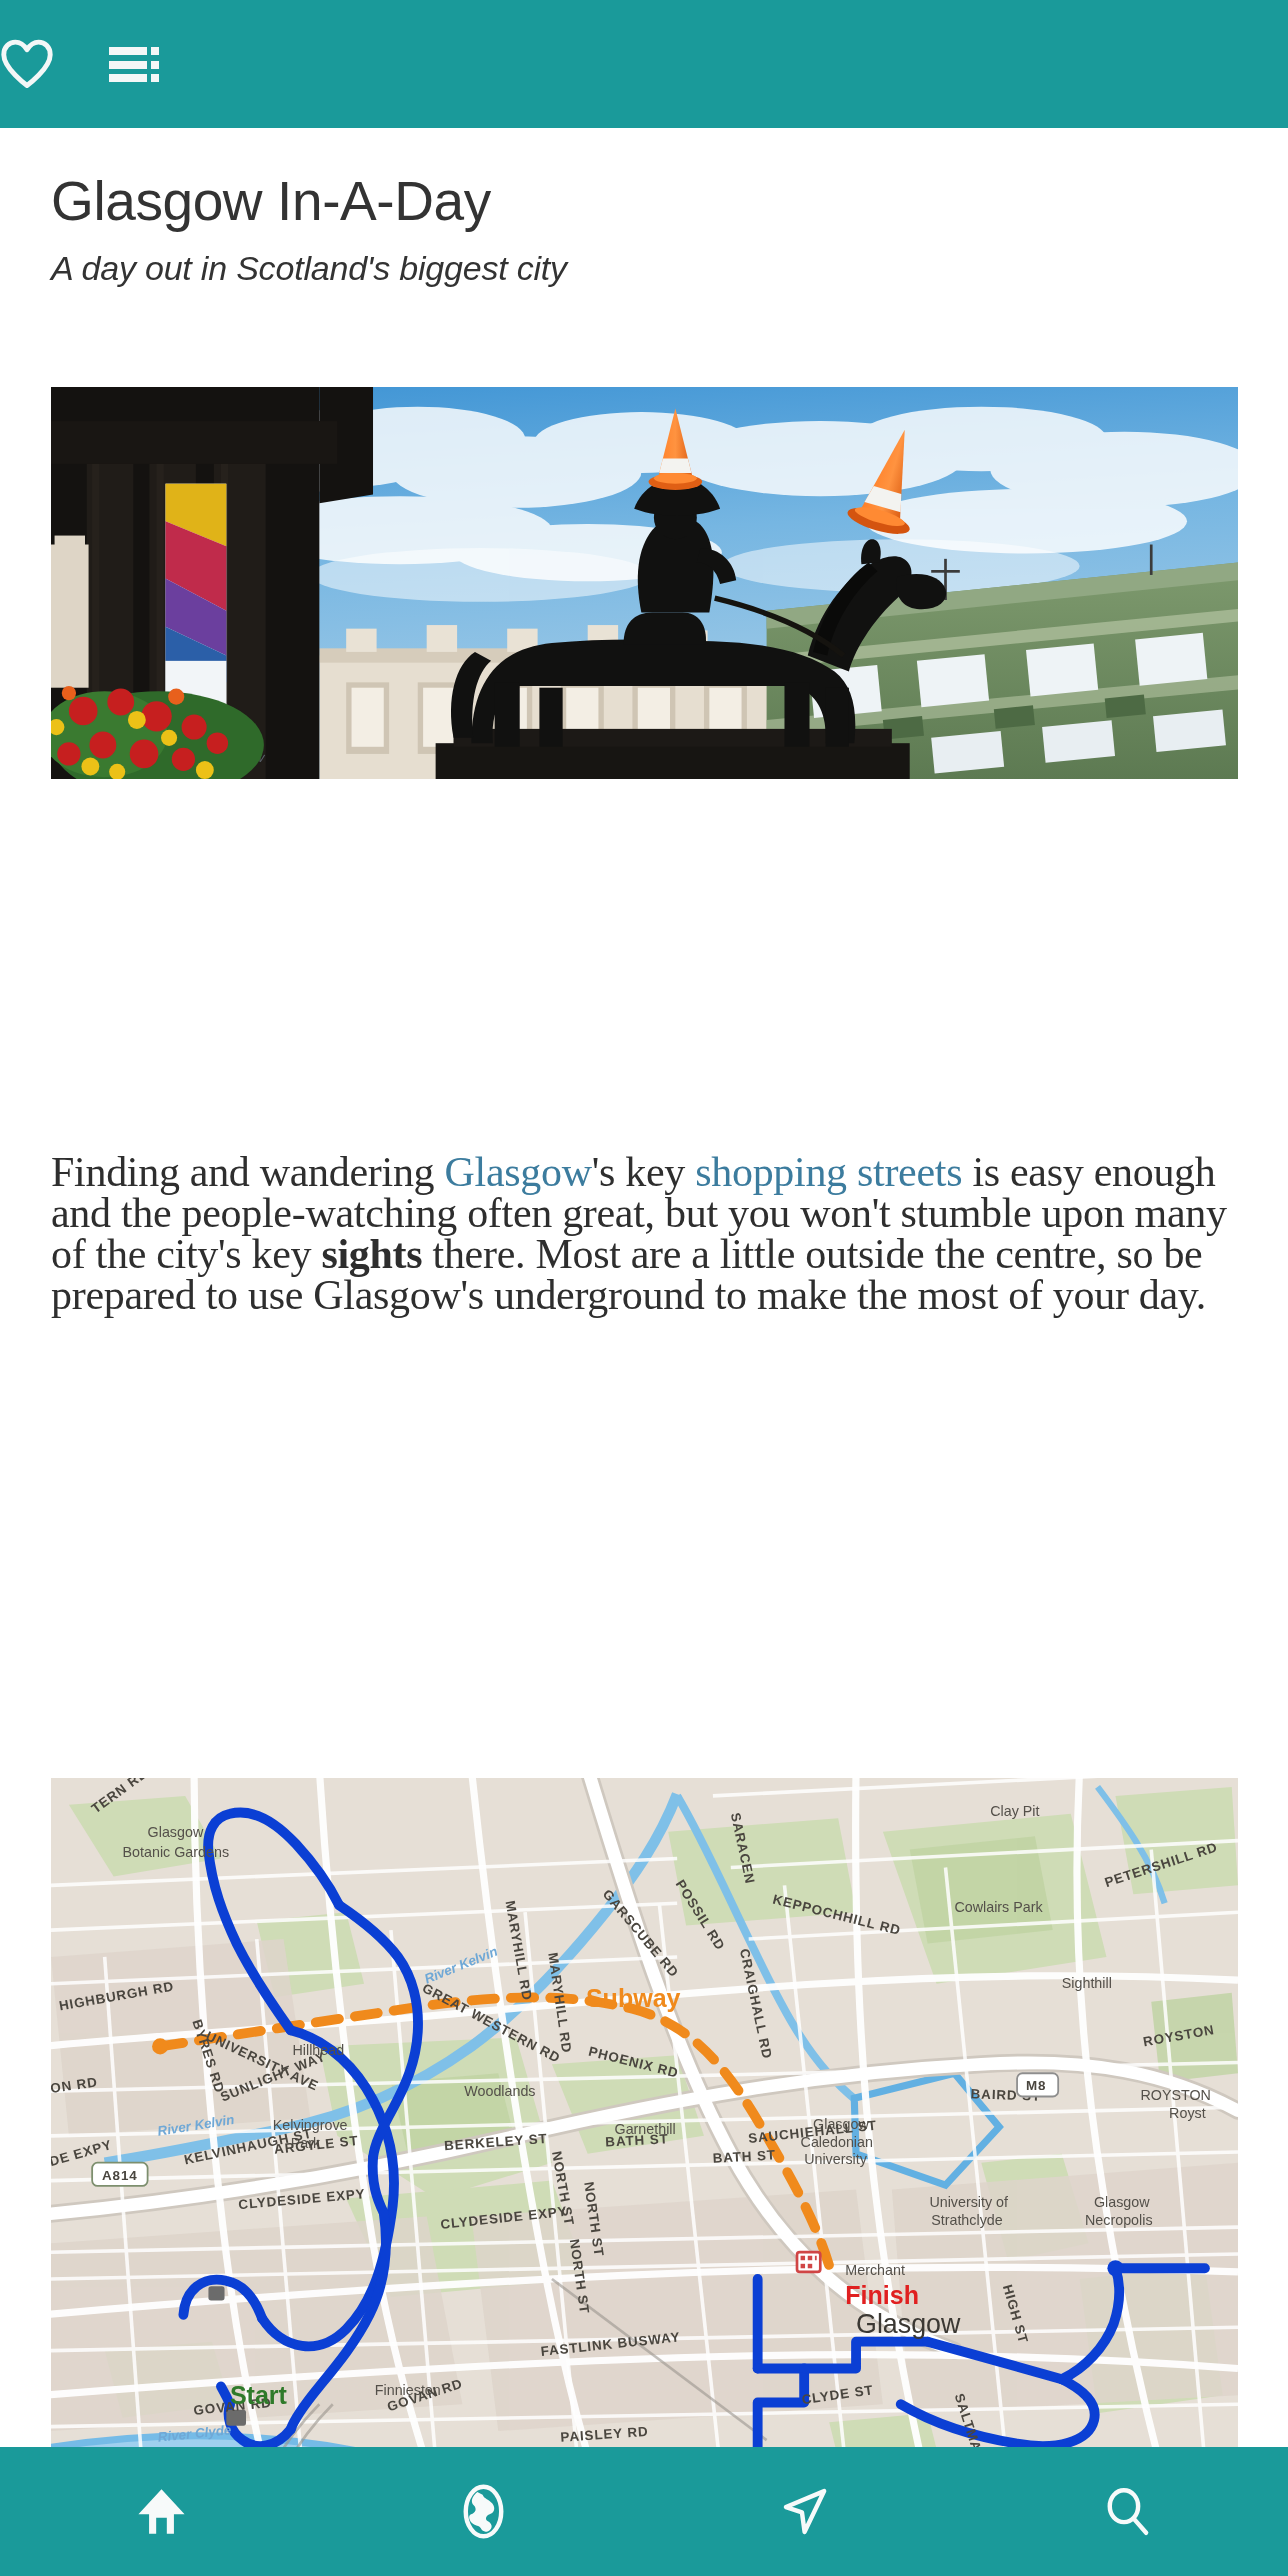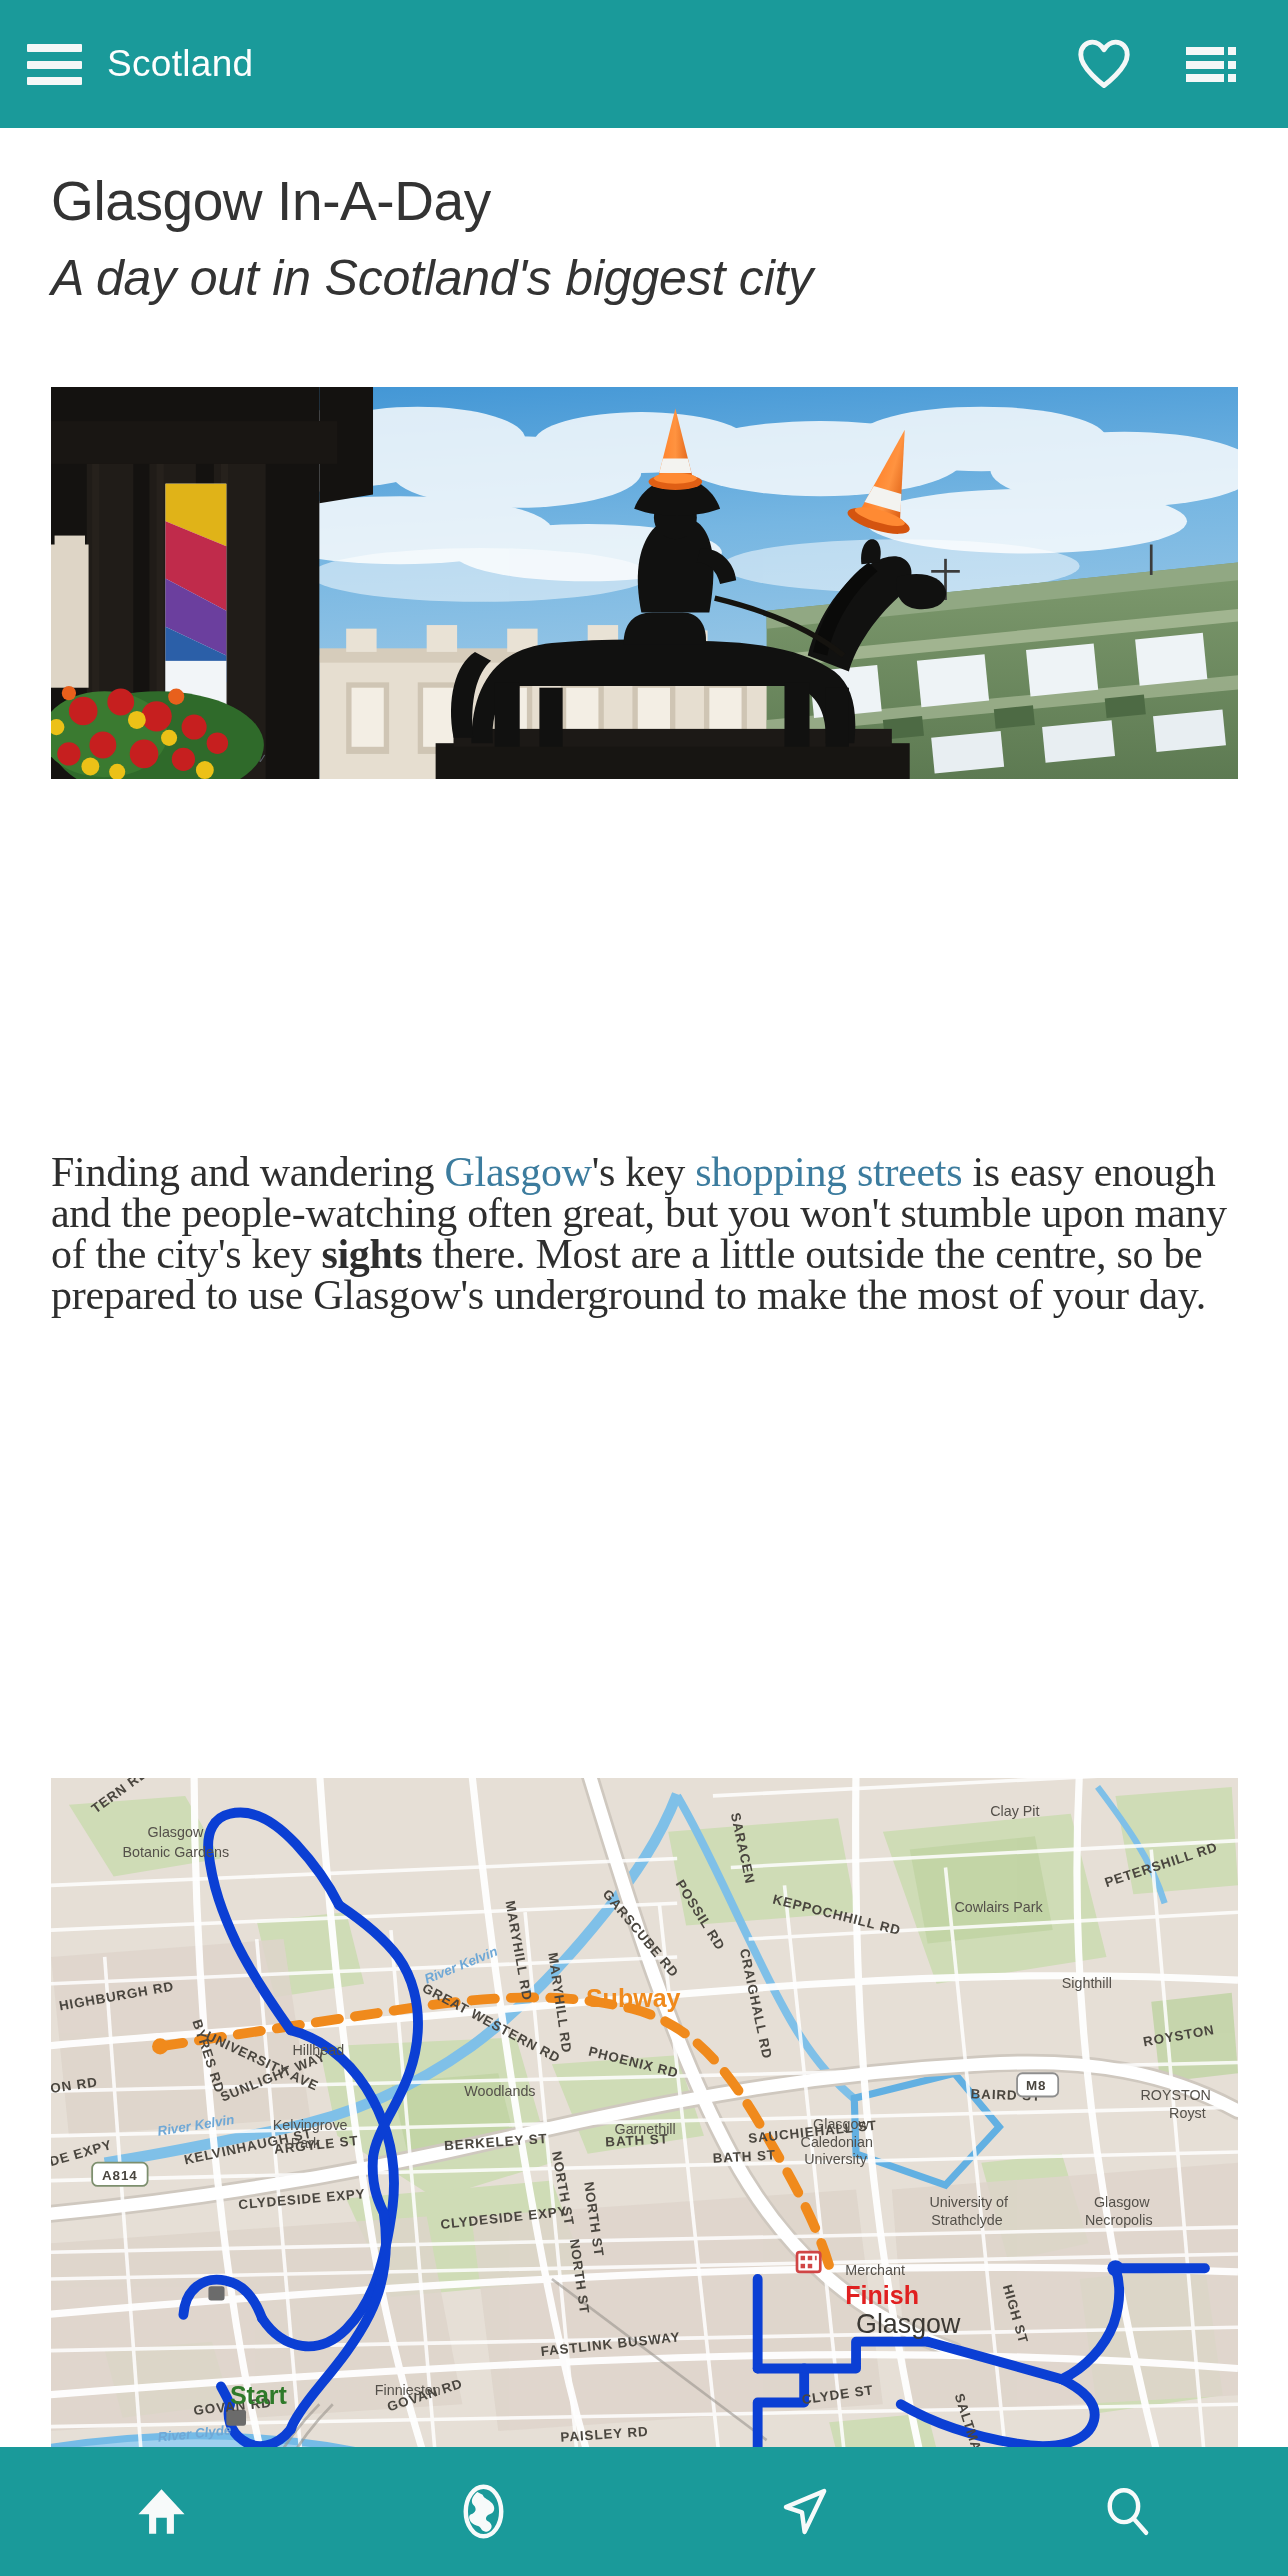--- a/index.html
+++ b/index.html
@@ -65,21 +65,21 @@
 
   .page-title {
     font-size: 55px;
     font-weight: 400;
     color: #333333;
     margin: 45px 9px 0 51px;
     line-height: 1.05;
     letter-spacing: -0.4px;
   }
   .page-subtitle {
-    font-size: 50px;
+    font-size: 34px;
     font-style: italic;
     font-weight: 400;
     color: #333333;
     margin: 18px 0 0 51px;
     letter-spacing: -0.2px;
   }
 
   
   .hero {
     position: absolute; left: 51px; top: 259px;
@@ -122,30 +122,20 @@
   .navitem {
     flex: 1 1 0; display: flex; align-items: center; justify-content: center;
     height: 129px; cursor: pointer;
   }
   .navitem svg { display: block; }
 </style>
 </head>
 <body>
 
 <div class="appbar">
-  <div class="appbar-left">
-    <div class="icon-btn">
-      <span class="hamburger">
-        <i></i>
-          <i></i>
-          <i></i>
-      </span>
-    </div>
-    <div class="appbar-title">Scotland</div>
-  </div>
   <div class="appbar-right">
     <div class="icon-btn">
       <svg width="54" height="50" viewBox="0 0 60 56">
         <path d="M30 52 C30 52 4 33 4 17.5 C4 9 10 3.5 17 3.5 C23 3.5 27.5 8 30 12 C32.5 8 37 3.5 43 3.5 C50 3.5 56 9 56 17.5 C56 33 30 52 30 52 Z" fill="none" stroke="#f4f7f7" stroke-width="5.5" stroke-linejoin="round"></path>
       </svg>
     </div>
     <div class="icon-btn">
       <span class="listdots">
         <span class="bar r1"></span>
           <span class="dot r1"></span>

